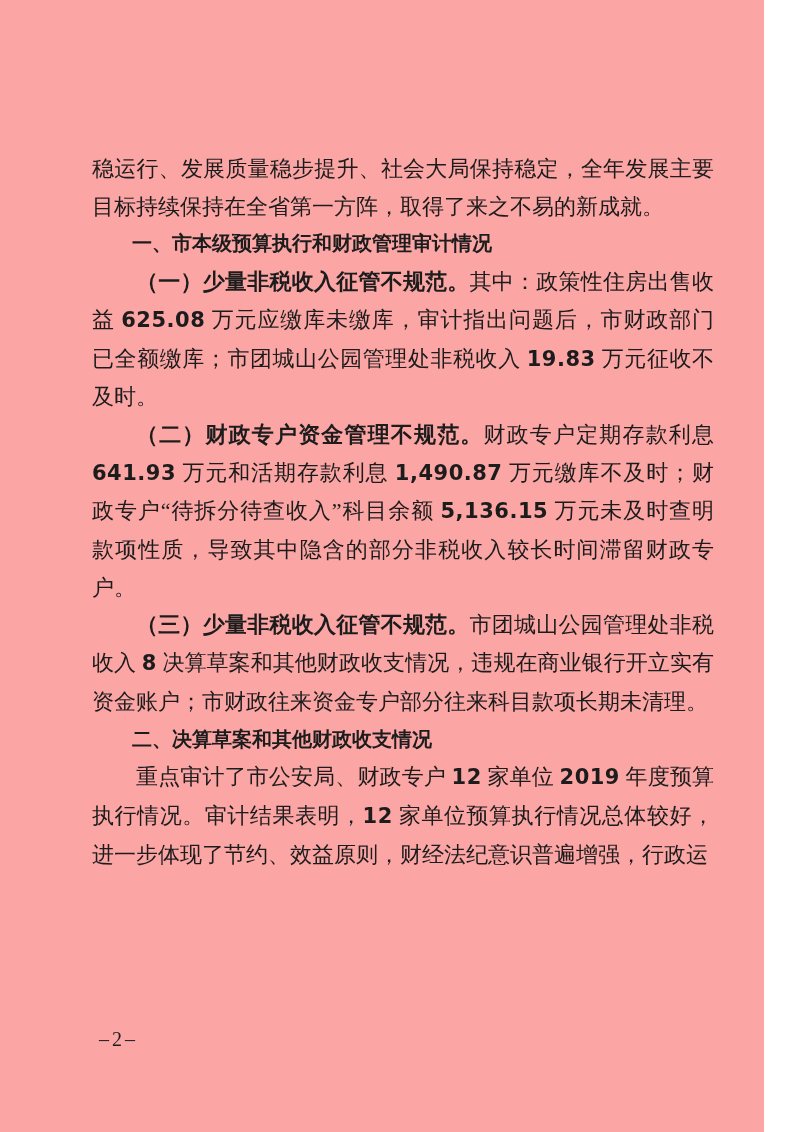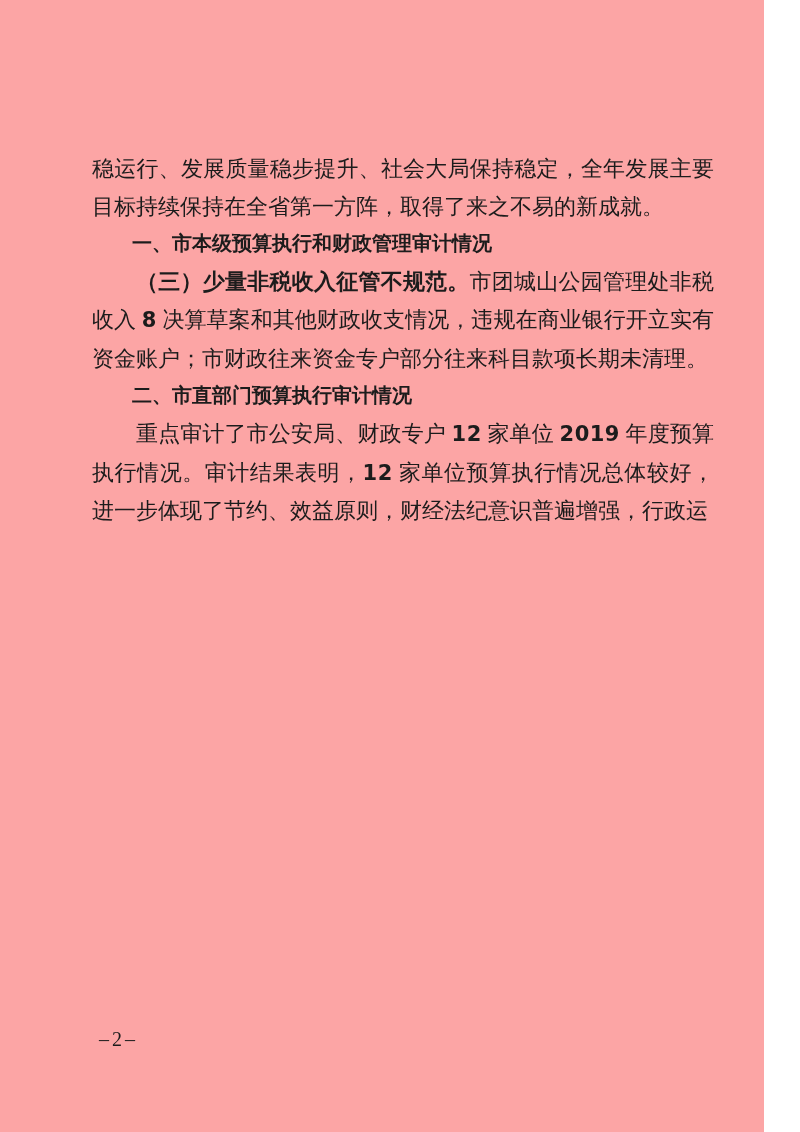--- a/index.html
+++ b/index.html
@@ -57,18 +57,20 @@
     letter-spacing: 3px;
   }
 </style>
 </head>
 <body>
 
 <div class="page">
   <div class="doc">
     <p class="cont">稳运行、发展质量稳步提升、社会大局保持稳定，全年发展主要目标持续保持在全省第一方阵，取得了来之不易的新成就。</p>
     <p class="heading">一、市本级预算执行和财政管理审计情况</p>
+    <p><span class="lead">（一）少量非税收入征管不规范。</span><span>其中：政策性住房出售收益 </span><span class="num">625.08</span><span> 万元应缴库未缴库，审计指出问题后，市财政部门已全额缴库；市团城山公园管理处非税收入 </span><span class="num">19.83</span><span> 万元征收不及时。</span></p>
+    <p><span class="lead">（二）财政专户资金管理不规范。</span><span>财政专户定期存款利息 </span><span class="num">641.93</span><span> 万元和活期存款利息 </span><span class="num">1,490.87</span><span> 万元缴库不及时；财政专户“待拆分待查收入”科目余额 </span><span class="num">5,136.15</span><span> 万元未及时查明款项性质，导致其中隐含的部分非税收入较长时间滞留财政专户。</span></p>
     <p><span class="lead">（三）少量非税收入征管不规范。</span><span>市团城山公园管理处非税收入 </span><span class="num">8</span><span> 决算草案和其他财政收支情况，违规在商业银行开立实有资金账户；市财政往来资金专户部分往来科目款项长期未清理。</span></p>
-    <p class="heading">二、市直部门预算执行审计情况</p>
+    <p class="heading">二、决算草案和其他财政收支情况</p>
     <p><span>重点审计了市公安局、财政专户 </span><span class="num">12</span><span> 家单位 </span><span class="num">2019</span><span> 年度预算执行情况。审计结果表明，</span><span class="num">12</span><span> 家单位预算执行情况总体较好，进一步体现了节约、效益原则，财经法纪意识普遍增强，行政运</span></p>
   </div>
   <div class="footer">–2–</div>
 </div>
 
 </body></html>

